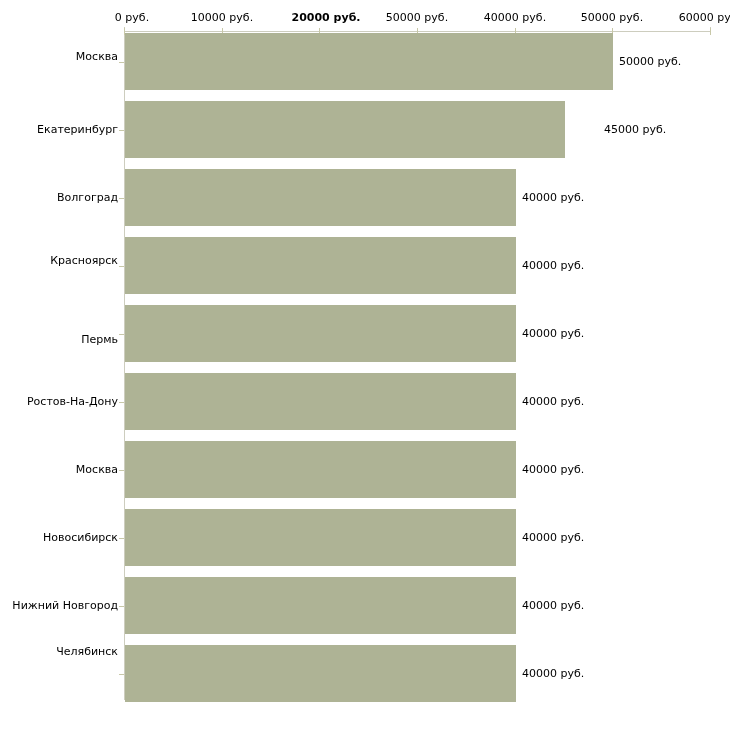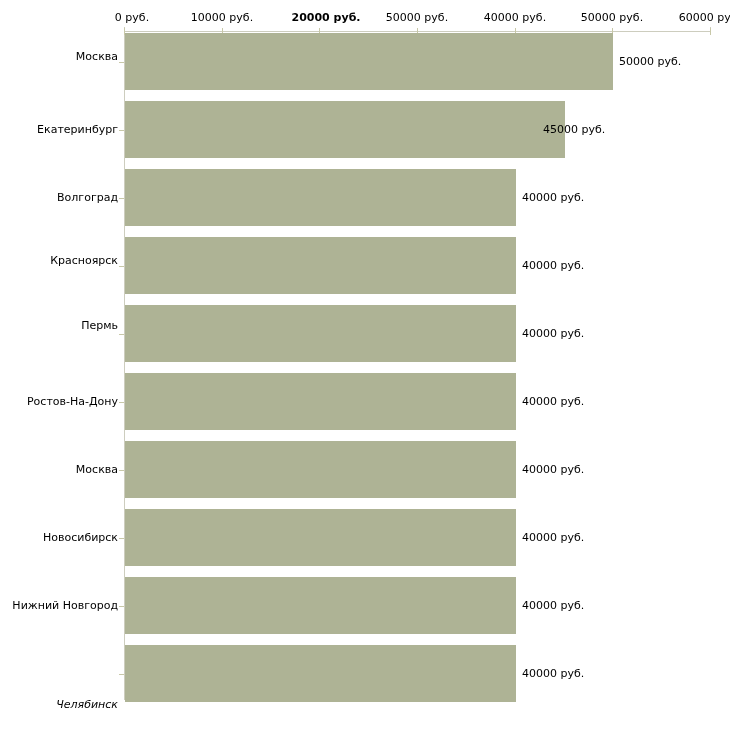--- a/index.html
+++ b/index.html
@@ -129,36 +129,36 @@
       <div class="row" style="top: 0px;">
         <div class="cat-label" style="top: 51px;">Москва</div>
         <div class="cat-tick" style="top: 62px;"></div>
         <div class="bar" title="Москва: 50000 руб." style="top: 33px; height: 57px; width: 488px;"></div>
         <div class="bar-value" style="left: 619px; top: 55.5px;">50000 руб.</div>
       </div>
       <div class="row" style="top: 0px;">
         <div class="cat-label" style="top: 123.5px;">Екатеринбург</div>
         <div class="cat-tick" style="top: 130px;"></div>
         <div class="bar" title="Екатеринбург: 45000 руб." style="top: 101px; height: 57px; width: 440px;"></div>
-        <div class="bar-value" style="left: 543px; top: 123.5px;">45000 руб.</div>
+        <div class="bar-value" style="left: 604px; top: 123.5px;">45000 руб.</div>
       </div>
       <div class="row" style="top: 0px;">
         <div class="cat-label" style="top: 191.5px;">Волгоград</div>
         <div class="cat-tick" style="top: 198px;"></div>
         <div class="bar" title="Волгоград: 40000 руб." style="top: 169px; height: 57px; width: 391px;"></div>
         <div class="bar-value" style="left: 522px; top: 191.5px;">40000 руб.</div>
       </div>
       <div class="row" style="top: 0px;">
         <div class="cat-label" style="top: 255px;">Красноярск</div>
         <div class="cat-tick" style="top: 266px;"></div>
         <div class="bar" title="Красноярск: 40000 руб." style="top: 237px; height: 57px; width: 391px;"></div>
         <div class="bar-value" style="left: 522px; top: 259.5px;">40000 руб.</div>
       </div>
       <div class="row" style="top: 0px;">
-        <div class="cat-label" style="top: 320px;">Пермь</div>
+        <div class="cat-label" style="top: 334px;">Пермь</div>
         <div class="cat-tick" style="top: 334px;"></div>
         <div class="bar" title="Пермь: 40000 руб." style="top: 305px; height: 57px; width: 391px;"></div>
         <div class="bar-value" style="left: 522px; top: 327.5px;">40000 руб.</div>
       </div>
       <div class="row" style="top: 0px;">
         <div class="cat-label" style="top: 395.5px;">Ростов-На-Дону</div>
         <div class="cat-tick" style="top: 402px;"></div>
         <div class="bar" title="Ростов-На-Дону: 40000 руб." style="top: 373px; height: 57px; width: 391px;"></div>
         <div class="bar-value" style="left: 522px; top: 395.5px;">40000 руб.</div>
       </div>
@@ -174,20 +174,20 @@
         <div class="bar" title="Новосибирск: 40000 руб." style="top: 509px; height: 57px; width: 391px;"></div>
         <div class="bar-value" style="left: 522px; top: 531.5px;">40000 руб.</div>
       </div>
       <div class="row" style="top: 0px;">
         <div class="cat-label" style="top: 599.5px;">Нижний Новгород</div>
         <div class="cat-tick" style="top: 606px;"></div>
         <div class="bar" title="Нижний Новгород: 40000 руб." style="top: 577px; height: 57px; width: 391px;"></div>
         <div class="bar-value" style="left: 522px; top: 599.5px;">40000 руб.</div>
       </div>
       <div class="row" style="top: 0px;">
-        <div class="cat-label" style="top: 699px; font-style: italic;">Челябинск</div>
+        <div class="cat-label" style="top: 646px;">Челябинск</div>
         <div class="cat-tick" style="top: 674px;"></div>
         <div class="bar" title="Челябинск: 40000 руб." style="top: 645px; height: 57px; width: 391px;"></div>
         <div class="bar-value" style="left: 522px; top: 667.5px;">40000 руб.</div>
       </div>
     </div>
 
 </div>
 
 </body></html>

